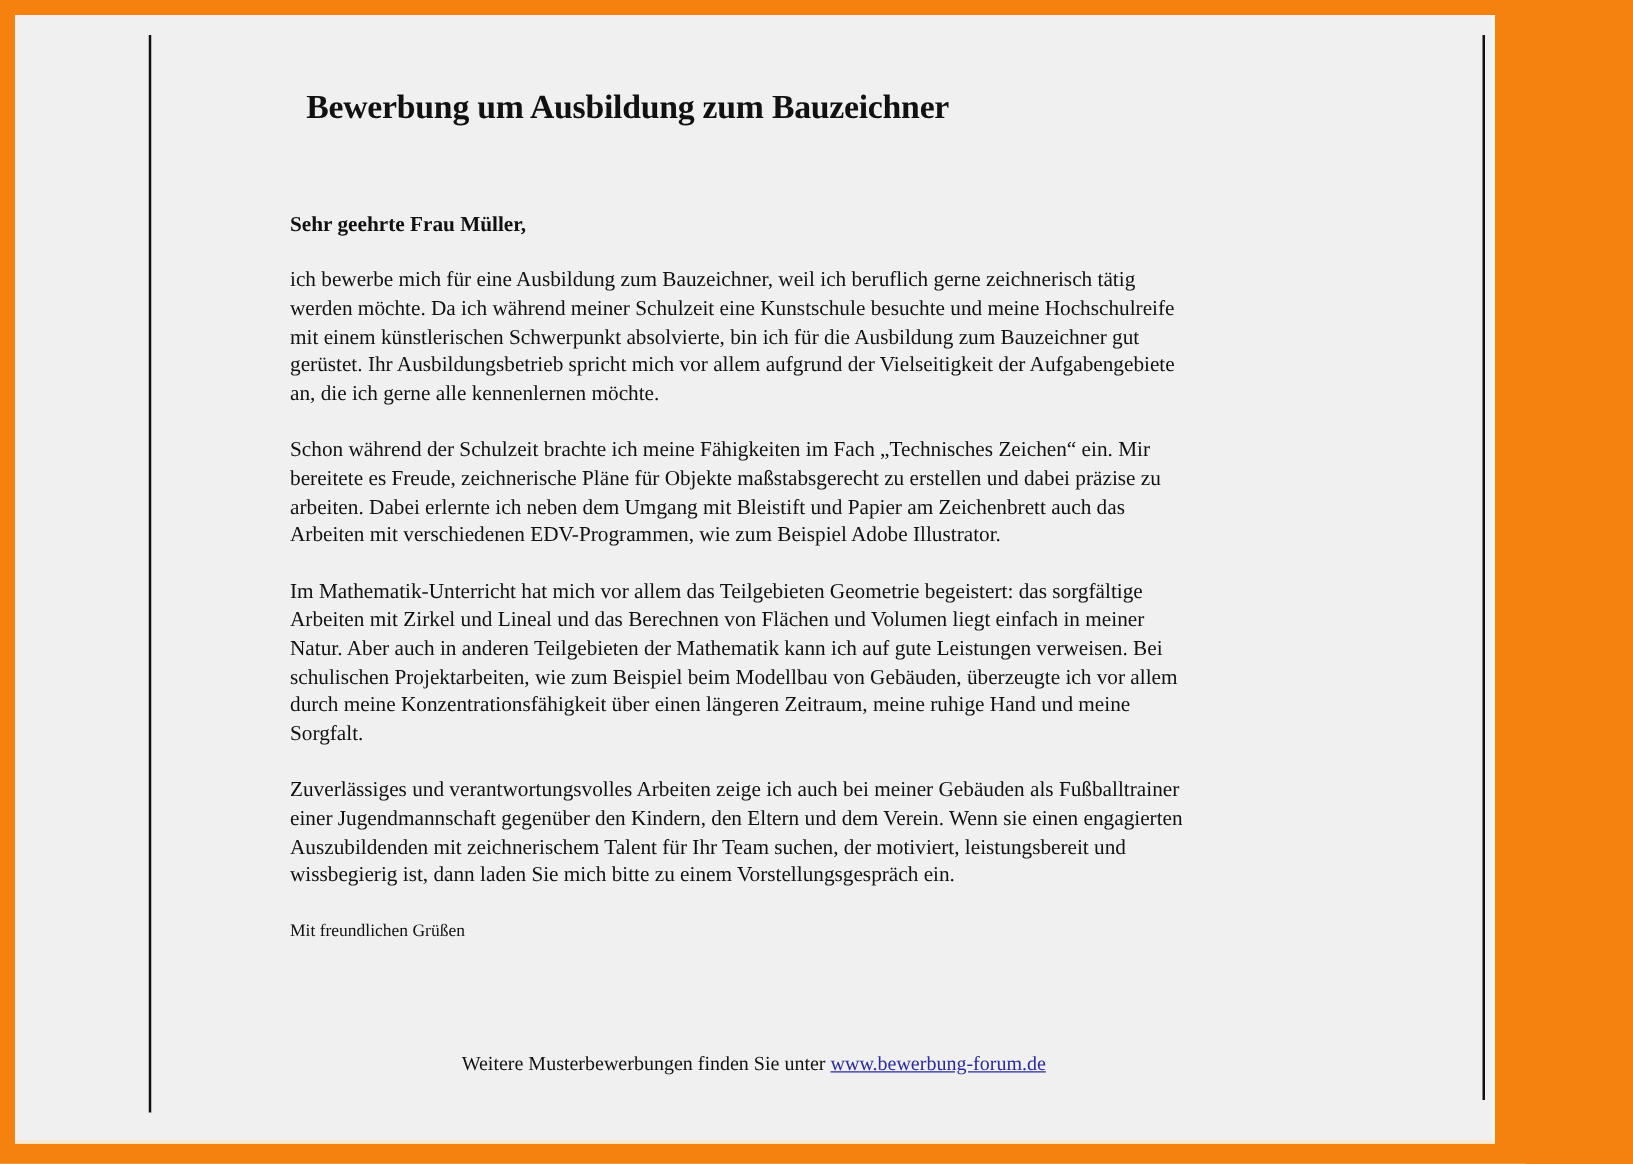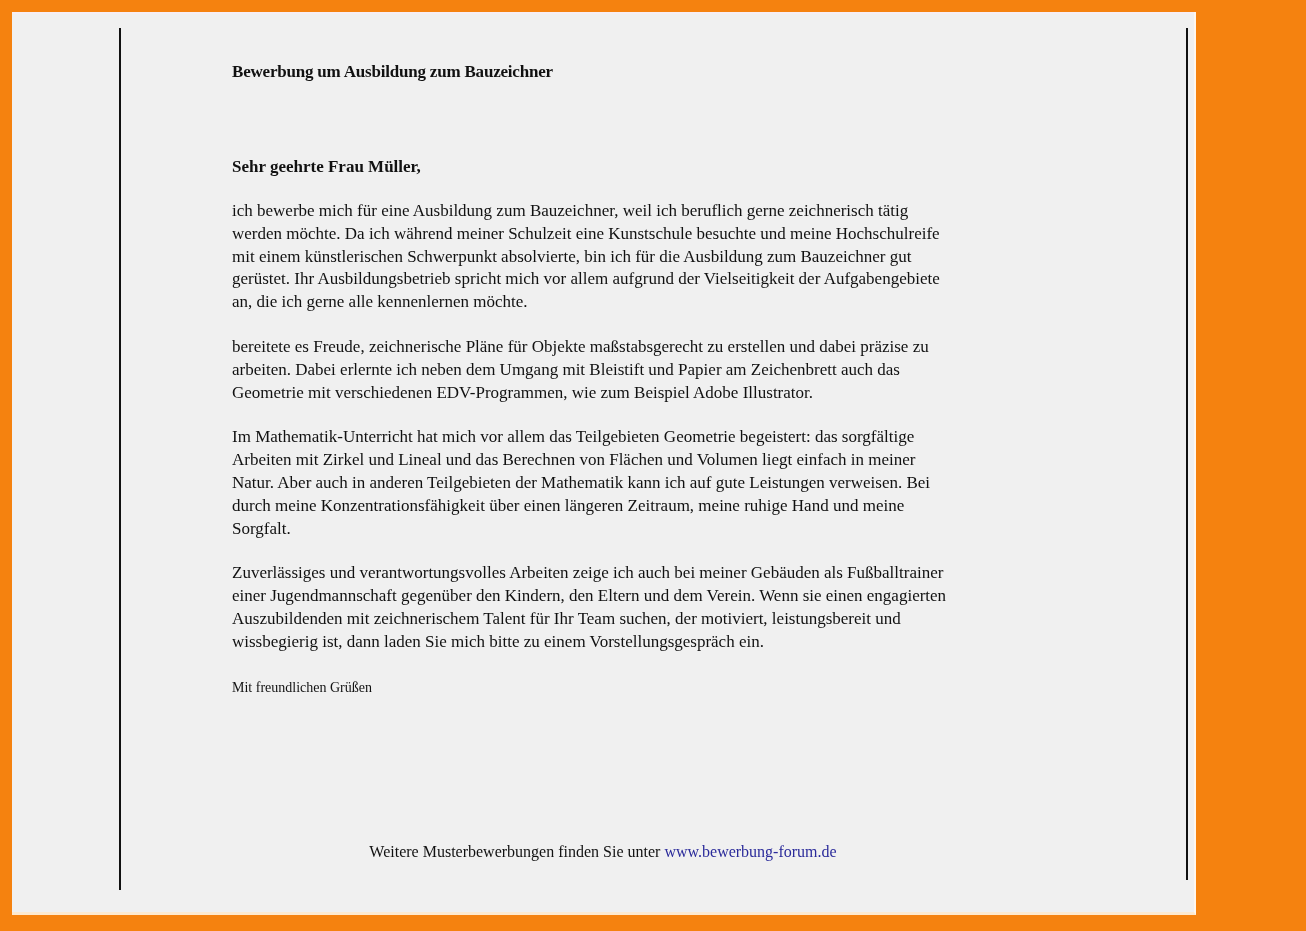--- a/index.html
+++ b/index.html
@@ -36,22 +36,22 @@
 
     .content {
       position: absolute;
       left: 220px;
       top: 44px;
       width: 860px;
       color: #111;
     }
     .title {
       font-weight: bold;
-      font-size: 17px;
-      margin: 0;
+      font-size: 27px;
+      margin: 13px;
       line-height: 32px;
       letter-spacing: -0.2px;
     }
     .salutation {
       font-size: 17px;
       line-height: 23px;
       margin: 67px 0 0 0;
       font-weight: bold;
     }
     .para {
@@ -73,20 +73,21 @@
       position: absolute;
       left: 0;
       width: 1182px;
       top: 831px;
       text-align: center;
       font-size: 16px;
       color: #111;
     }
     .footer a {
       color: #2a2a9a;
+      text-decoration: underline;
     }
   </style>
 </head>
 <body>
 
 <div class="page">
   <div class="rule left"></div>
   <div class="rule right"></div>
 
   <div class="content">
@@ -96,29 +97,31 @@
 
     <p class="para">
       <span class="line">ich bewerbe mich für eine Ausbildung zum Bauzeichner, weil ich beruflich gerne zeichnerisch tätig</span>
       <span class="line">werden möchte. Da ich während meiner Schulzeit eine Kunstschule besuchte und meine Hochschulreife</span>
       <span class="line">mit einem künstlerischen Schwerpunkt absolvierte, bin ich für die Ausbildung zum Bauzeichner gut</span>
       <span class="line">gerüstet. Ihr Ausbildungsbetrieb spricht mich vor allem aufgrund der Vielseitigkeit der Aufgabengebiete</span>
       <span class="line">an, die ich gerne alle kennenlernen möchte.</span>
     </p>
 
     <p class="para">
+      <span class="line">Schon während der Schulzeit brachte ich meine Fähigkeiten im Fach „Technisches Zeichen“ ein. Mir</span>
       <span class="line">bereitete es Freude, zeichnerische Pläne für Objekte maßstabsgerecht zu erstellen und dabei präzise zu</span>
       <span class="line">arbeiten. Dabei erlernte ich neben dem Umgang mit Bleistift und Papier am Zeichenbrett auch das</span>
-      <span class="line">Geometrie mit verschiedenen EDV-Programmen, wie zum Beispiel Adobe Illustrator.</span>
+      <span class="line">Arbeiten mit verschiedenen EDV-Programmen, wie zum Beispiel Adobe Illustrator.</span>
     </p>
 
     <p class="para">
       <span class="line">Im Mathematik-Unterricht hat mich vor allem das Teilgebieten Geometrie begeistert: das sorgfältige</span>
       <span class="line">Arbeiten mit Zirkel und Lineal und das Berechnen von Flächen und Volumen liegt einfach in meiner</span>
       <span class="line">Natur. Aber auch in anderen Teilgebieten der Mathematik kann ich auf gute Leistungen verweisen. Bei</span>
+      <span class="line">schulischen Projektarbeiten, wie zum Beispiel beim Modellbau von Gebäuden, überzeugte ich vor allem</span>
       <span class="line">durch meine Konzentrationsfähigkeit über einen längeren Zeitraum, meine ruhige Hand und meine</span>
       <span class="line">Sorgfalt.</span>
     </p>
 
     <p class="para">
       <span class="line">Zuverlässiges und verantwortungsvolles Arbeiten zeige ich auch bei meiner Gebäuden als Fußballtrainer</span>
       <span class="line">einer Jugendmannschaft gegenüber den Kindern, den Eltern und dem Verein. Wenn sie einen engagierten</span>
       <span class="line">Auszubildenden mit zeichnerischem Talent für Ihr Team suchen, der motiviert, leistungsbereit und</span>
       <span class="line">wissbegierig ist, dann laden Sie mich bitte zu einem Vorstellungsgespräch ein.</span>
     </p>

